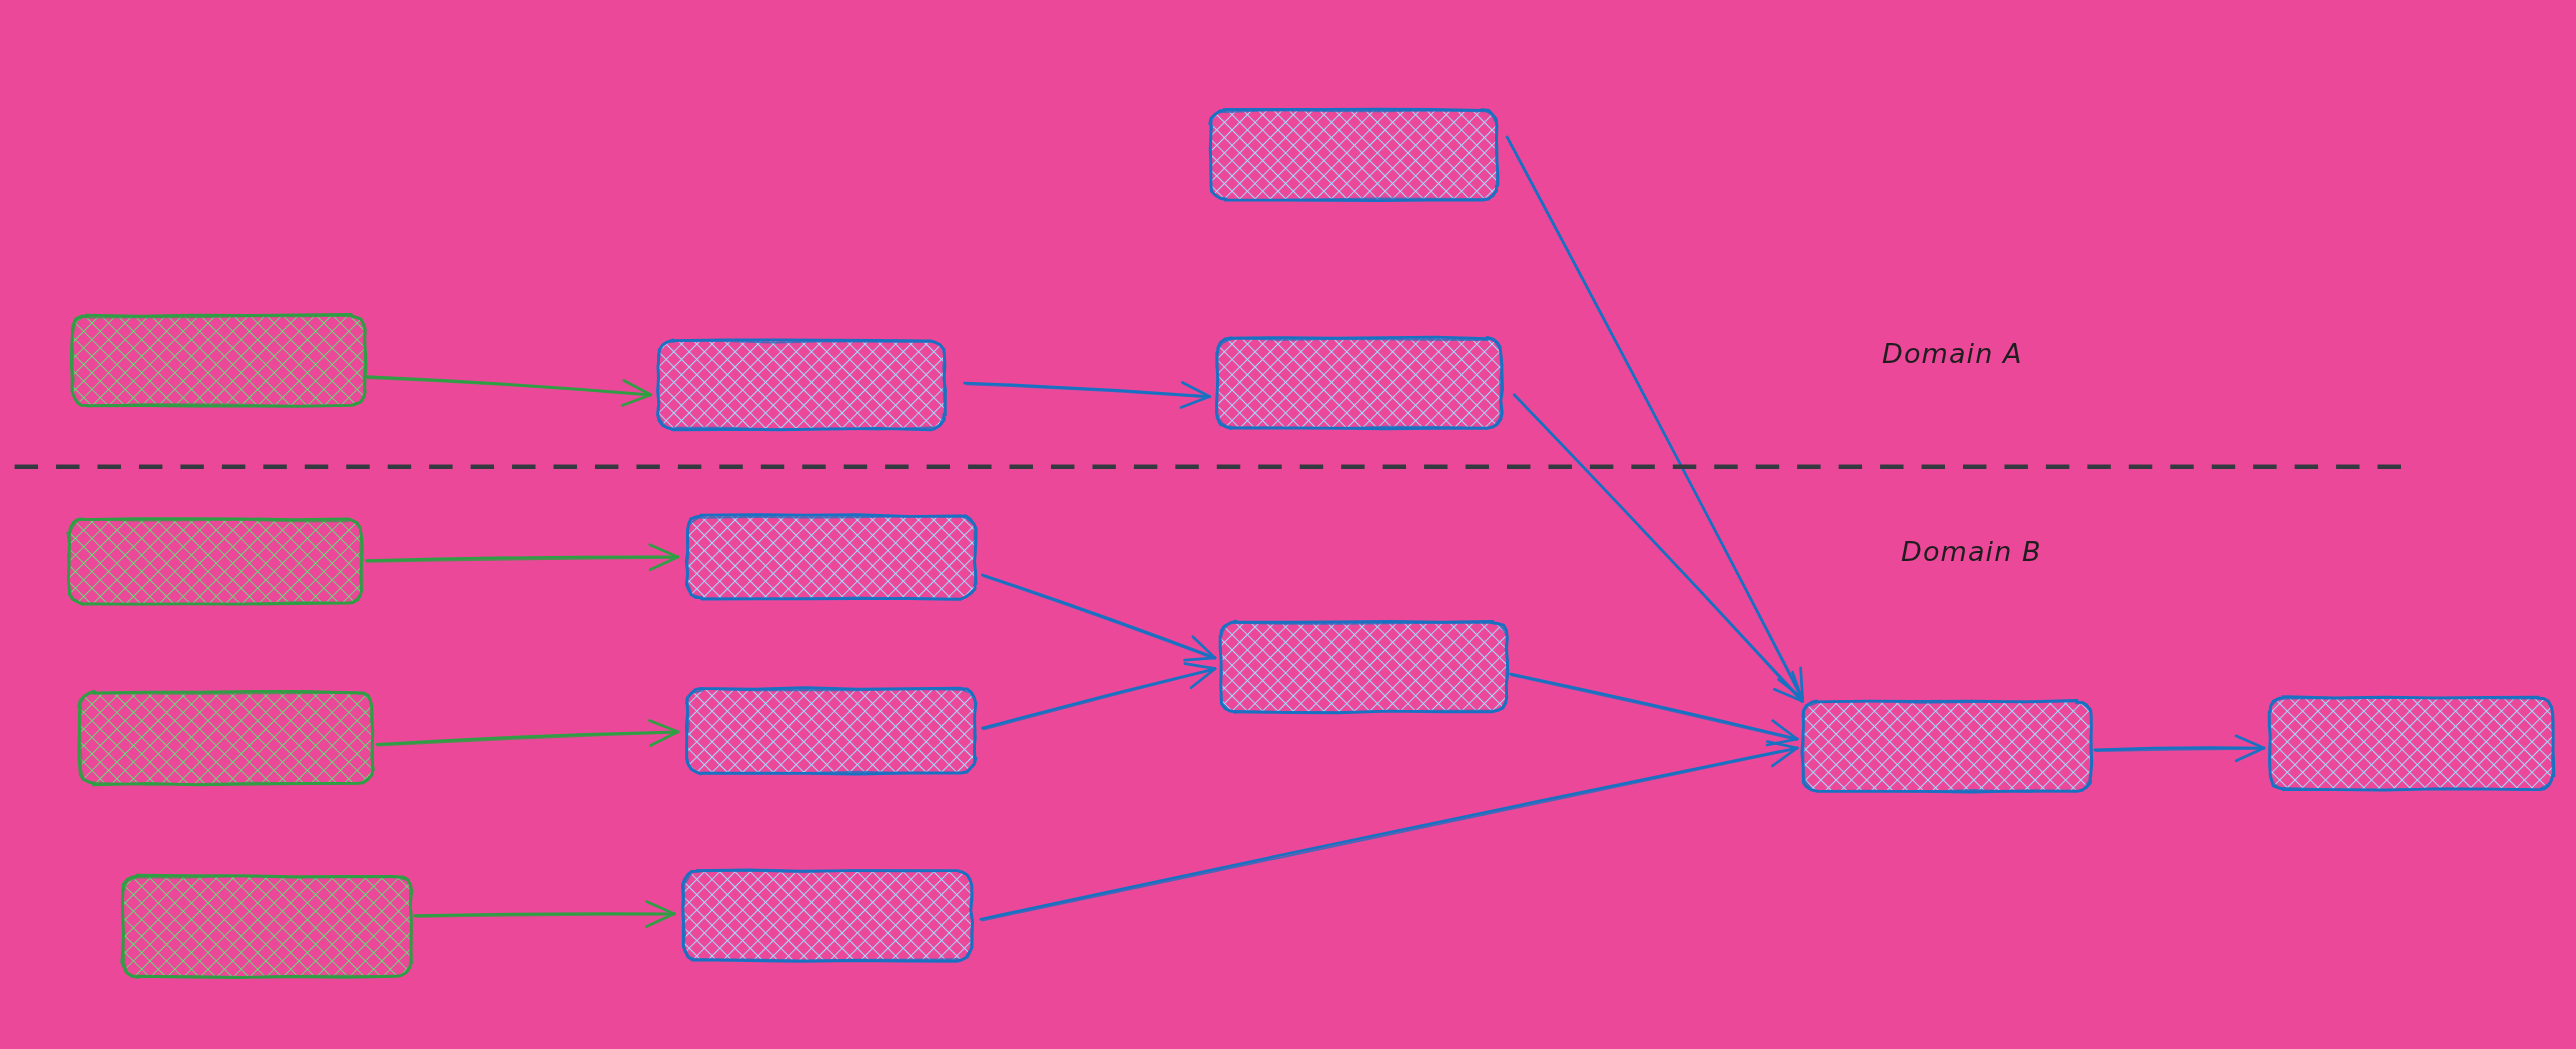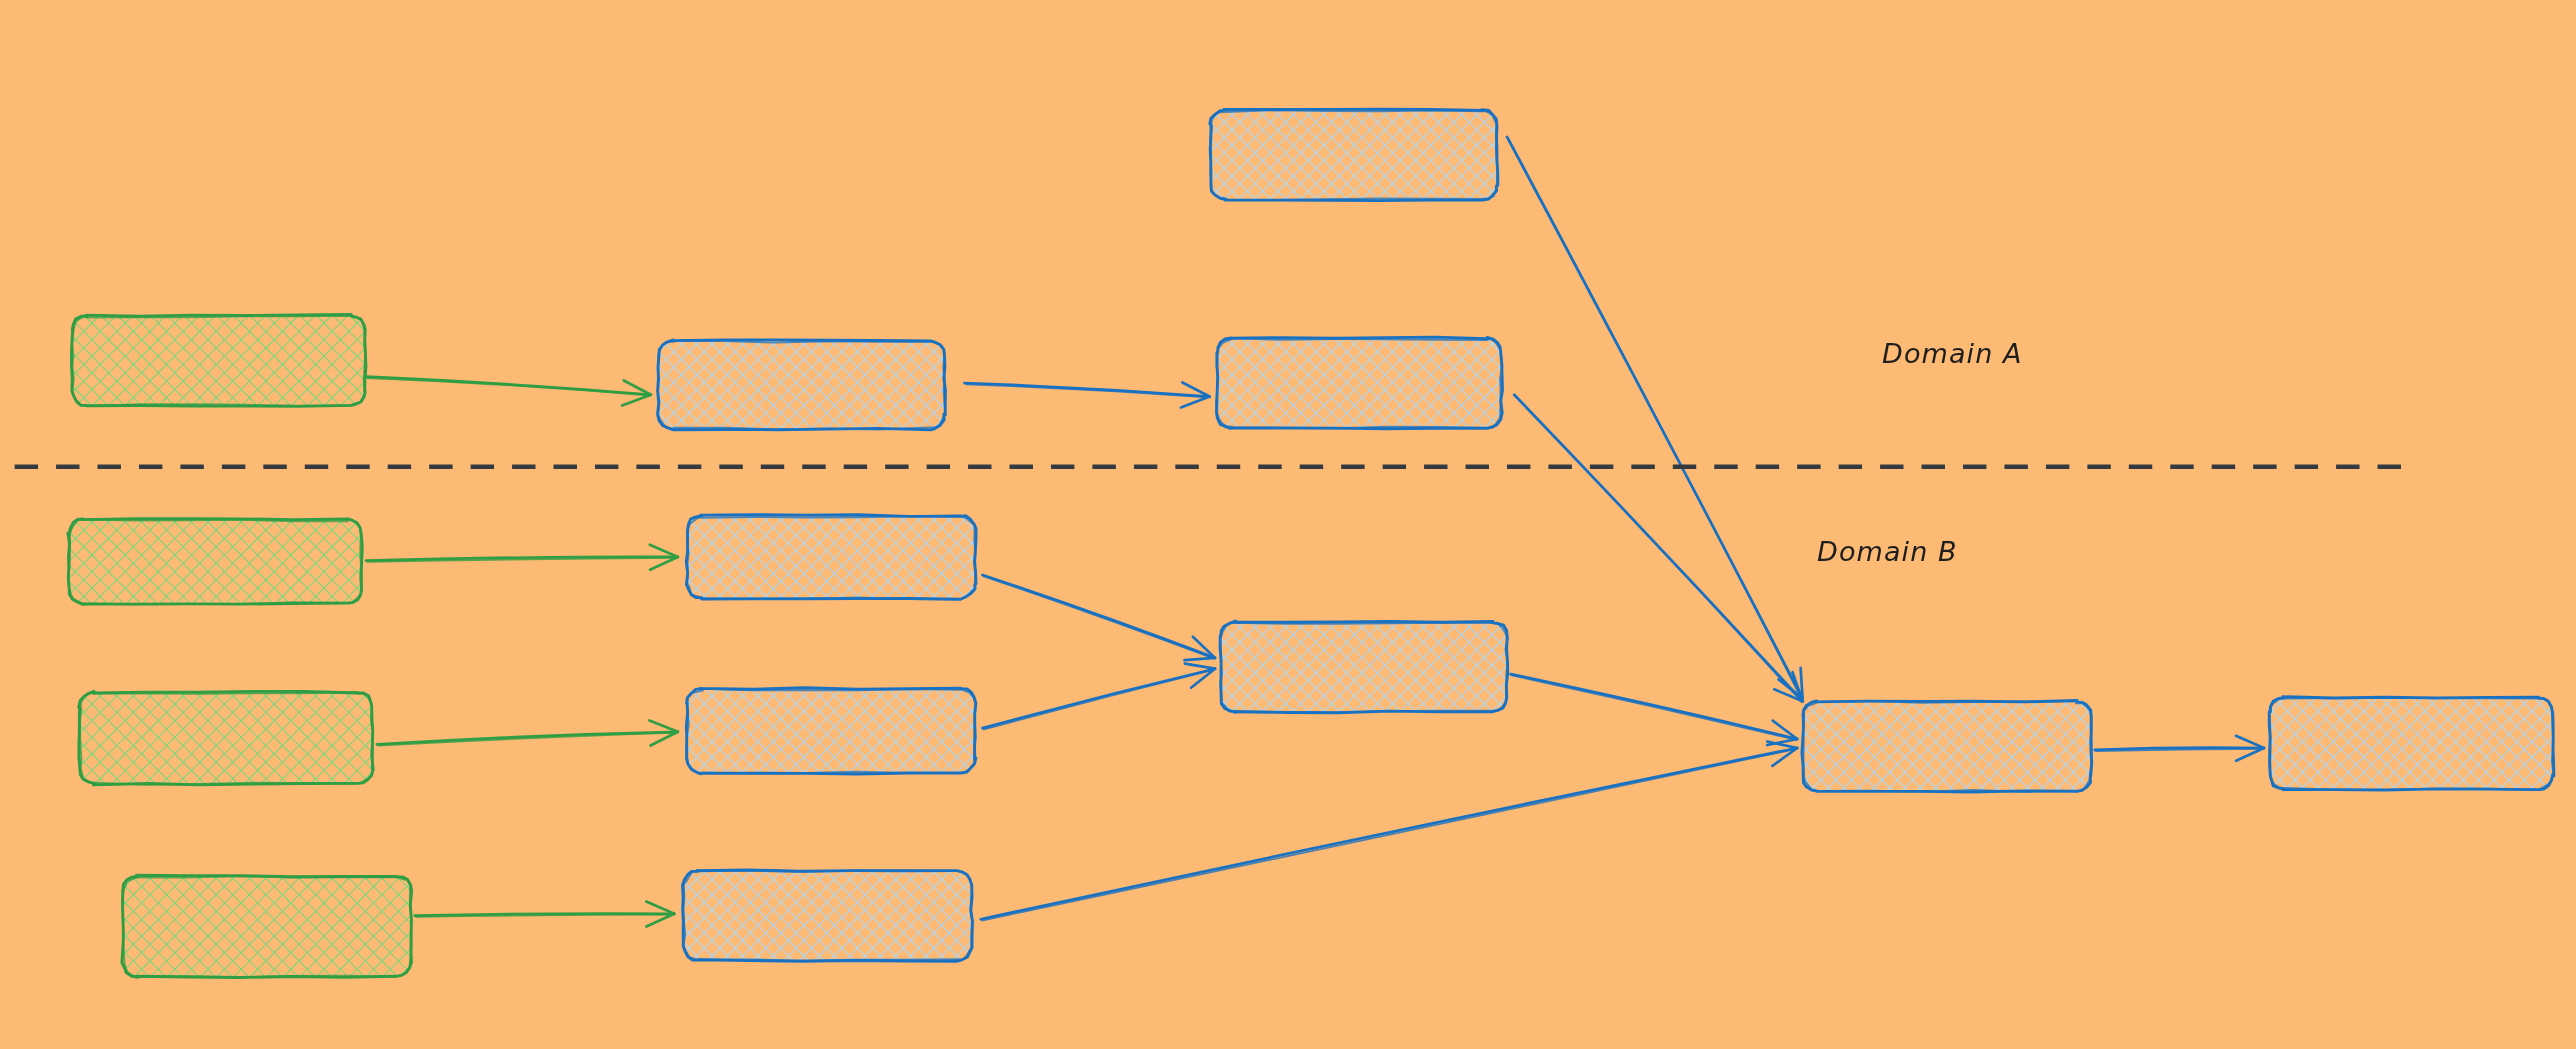--- a/index.html
+++ b/index.html
@@ -1,17 +1,17 @@
 <!DOCTYPE html>
 <html style="font-size:14.4px"><head>
 <meta charset="utf-8">
 <style>
   html,body{margin:0;padding:0;background:#ffffff;}
   body{width:2576px;height:1049px;overflow:hidden;font-family:"DejaVu Sans",sans-serif;}
-  #stage{position:relative;width:2576px;height:1049px;background:#fdba74;}
+  #stage{position:relative;width:2576px;height:1049px;background:#ec4899;}
   svg#canvas{position:absolute;left:0;top:0;width:2576px;height:1049px;}
   .domain-label{
     position:absolute;
     font-family:"DejaVu Sans",sans-serif;
     font-size:27px;
     font-style:italic;
     letter-spacing:1.1px;
     color:#1e1e1e;
     white-space:nowrap;
     user-select:none;
@@ -228,15 +228,15 @@
           <path d="M 2533.02 773.06 L 2589.97 774.57 L 2646.36 773.74 L 2703.40 774.42 L 2759.83 773.89 L 2816.71 773.68 L 2816.06 774.60 L 2822.30 775.01 L 2827.51 778.11 L 2830.95 784.30 L 2832.09 790.44 L 2832.52 804.76 L 2832.93 818.24 L 2832.72 831.62 L 2833.30 846.16 L 2833.64 860.97 L 2832.36 860.13 L 2830.92 865.94 L 2827.99 871.44 L 2823.25 875.18 L 2817.50 876.23 L 2760.22 875.61 L 2702.80 875.42 L 2646.39 876.70 L 2591.57 876.17 L 2533.08 876.15 L 2534.19 875.43 L 2528.38 874.35 L 2522.20 872.04 L 2520.07 865.16 L 2518.93 860.56 L 2518.39 846.03 L 2518.67 831.23 L 2518.81 817.82 L 2517.76 803.03 L 2517.84 789.97 L 2518.70 789.38 L 2519.21 783.88 L 2522.10 778.19 L 2528.11 775.02 L 2533.27 774.51 Z" fill="none" stroke="#1971c2" stroke-width="3.2" stroke-linecap="round" stroke-linejoin="round"></path>
           <path d="M 2533.67 775.23 L 2591.50 774.60 L 2648.36 774.13 L 2704.95 774.73 L 2759.29 774.82 L 2815.78 774.95 L 2816.65 774.60 L 2823.66 775.75 L 2827.27 778.65 L 2830.33 784.27 L 2833.02 791.66 L 2833.32 805.61 L 2832.66 818.91 L 2832.51 832.66 L 2831.39 844.72 L 2833.52 860.75 L 2831.86 859.35 L 2830.97 866.87 L 2827.51 870.05 L 2822.35 873.20 L 2816.27 876.58 L 2759.16 875.21 L 2704.82 875.16 L 2646.61 876.07 L 2592.07 876.43 L 2534.09 874.31 L 2533.63 876.85 L 2527.94 873.33 L 2523.24 870.03 L 2520.87 866.44 L 2519.34 860.55 L 2517.63 846.87 L 2517.78 832.15 L 2519.00 818.20 L 2518.85 804.30 L 2517.80 790.74 L 2519.84 790.22 L 2519.69 783.90 L 2522.51 780.16 L 2528.89 775.49 L 2534.49 774.26 Z" fill="none" stroke="#1971c2" stroke-width="2.2" stroke-linecap="round" stroke-linejoin="round" opacity="0.75"></path>
         </g>
       </g>
     <g id="divider-layer">
         <line x1="16" y1="518" x2="2682" y2="518" stroke="#343a40" stroke-width="5" stroke-dasharray="26 20" stroke-linecap="butt"></line>
       </g>
   </svg>
 
   <div class="domain-label" id="label-domain-a" style="left: 1882px; top: 338px;">Domain A</div>
-  <div class="domain-label" id="label-domain-b" style="left: 1817px; top: 536px;">Domain B</div>
+  <div class="domain-label" id="label-domain-b" style="left: 1901px; top: 536px;">Domain B</div>
 </div>
 
 
 </body></html>

